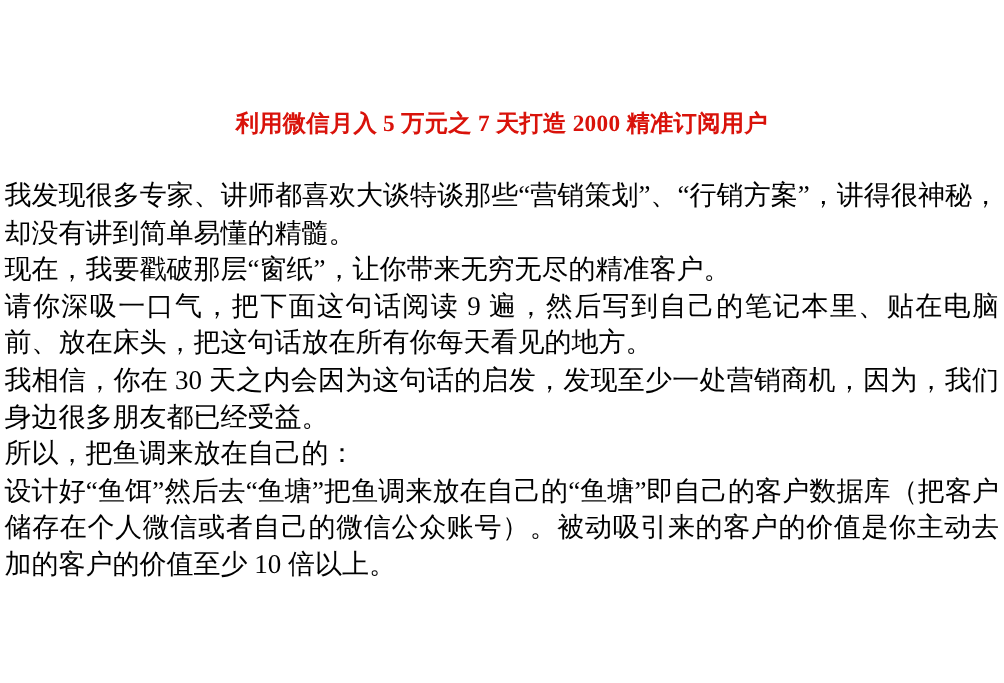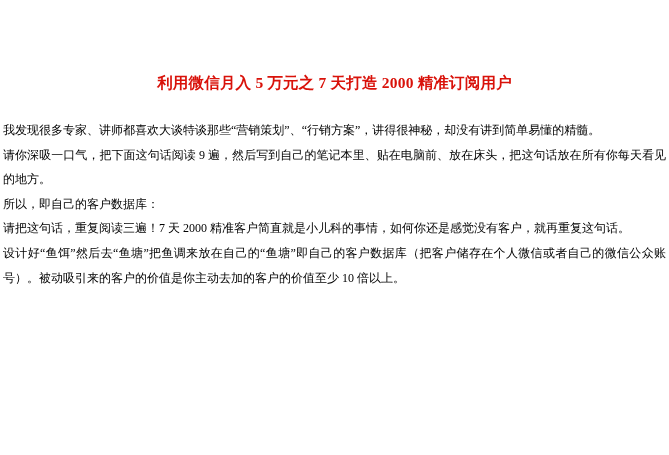--- a/index.html
+++ b/index.html
@@ -36,36 +36,37 @@
   }
   .body-block {
     position: absolute;
     top: 118px;
     left: 3px;
     right: 3px;
   }
   p.para {
     margin: 0 0 0 0;
     padding: 0;
-    font-size: 12px;
+    font-size: 18px;
     line-height: 24.6px;
     color: #000000;
     text-align: justify;
     text-justify: inter-ideograph;
     letter-spacing: 0px;
   }
 </style>
 </head>
 <body>
 
 <div class="page">
 
   <h1 class="title">利用微信月入 5 万元之 7 天打造 2000 精准订阅用户</h1>
 
   <div class="body-block">
     <p class="para">我发现很多专家、讲师都喜欢大谈特谈那些“营销策划”、“行销方案”，讲得很神秘，却没有讲到简单易懂的精髓。</p>
+    <p class="para">现在，我要戳破那层“窗纸”，让你带来无穷无尽的精准客户。</p>
     <p class="para">请你深吸一口气，把下面这句话阅读 9 遍，然后写到自己的笔记本里、贴在电脑前、放在床头，把这句话放在所有你每天看见的地方。</p>
-    <p class="para">所以，即自己的客户数据库：</p>
-    <p class="para">请把这句话，重复阅读三遍！7 天 2000 精准客户简直就是小儿科的事情，如何你还是感觉没有客户，就再重复这句话。</p>
+    <p class="para">我相信，你在 30 天之内会因为这句话的启发，发现至少一处营销商机，因为，我们身边很多朋友都已经受益。</p>
+    <p class="para">所以，把鱼调来放在自己的：</p>
     <p class="para">设计好“鱼饵”然后去“鱼塘”把鱼调来放在自己的“鱼塘”即自己的客户数据库（把客户储存在个人微信或者自己的微信公众账号）。被动吸引来的客户的价值是你主动去加的客户的价值至少 10 倍以上。</p>
   </div>
 
 </div>
 
 </body></html>

